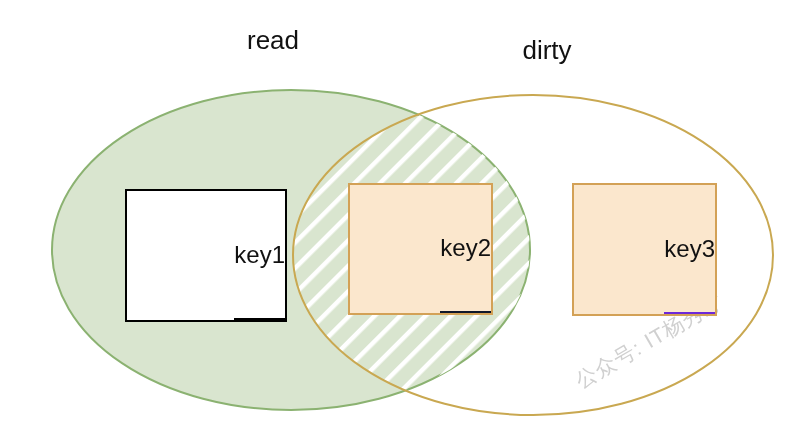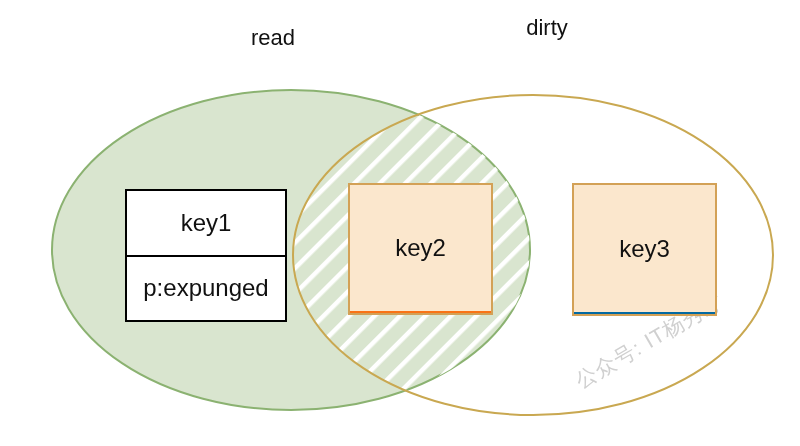--- a/index.html
+++ b/index.html
@@ -15,31 +15,32 @@
   #venn-svg {
     position: absolute;
     left: 0; top: 0;
     z-index: 1;
   }
   .set-label {
     position: absolute;
     z-index: 3;
     width: 120px;
     text-align: center;
-    font-size: 22px;
+    font-size: 26px;
     color: #111111;
   }
   #label-read  { left: 213px; top: 25px; }
-  #label-dirty { left: 487px; top: 15px; }
+  #label-dirty { left: 487px; top: 35px; }
 
   .node {
     position: absolute;
     z-index: 2;
     display: flex;
     flex-direction: column;
+    align-items: flex-end;
   }
   .node .cell {
     flex: 1 1 50%;
     display: flex;
     align-items: center;
     justify-content: center;
     font-size: 24px;
     line-height: 1;
   }
   #node-key1 {
@@ -47,28 +48,28 @@
     background: #ffffff;
     border: 2px solid #000000;
   }
   #node-key1 .cell-key { border-bottom: 2px solid #000000; }
 
   #node-key2 {
     left: 348px; top: 183px; width: 141px; height: 128px;
     background: #fbe7cd;
     border: 2px solid #d3a156;
   }
-  #node-key2 .cell-key { border-bottom: 2px solid #f97316; }
+  #node-key2 .cell-key { border-bottom: 2px solid #0f172a; }
 
   #node-key3 {
     left: 572px; top: 183px; width: 141px; height: 129px;
     background: #fbe7cd;
     border: 2px solid #d3a156;
   }
-  #node-key3 .cell-key { border-bottom: 2px solid #0369a1; }
+  #node-key3 .cell-key { border-bottom: 2px solid #6d28d9; }
 
   #watermark {
     position: absolute;
     z-index: 0;
     left: 566px;
     top: 327px;
     font-size: 21px;
     color: #d0d0d0;
     white-space: nowrap;
     letter-spacing: 1px;
@@ -99,21 +100,20 @@
     <ellipse cx="291" cy="250" rx="239" ry="160" fill="url(#hatch)" stroke="none" clip-path="url(#dirtyClip)"></ellipse>
     <ellipse cx="533" cy="255" rx="240" ry="160" fill="none" stroke-width="2" stroke="#c9a851"></ellipse>
   </svg>
 
   <div id="label-read" class="set-label">read</div>
 
   <div id="label-dirty" class="set-label">dirty</div>
 
   <div id="node-key1" class="node">
     <div class="cell cell-key">key1</div>
-    <div class="cell cell-value">p:expunged</div>
   </div>
 
   <div id="node-key2" class="node">
     <div class="cell cell-key">key2</div>
   </div>
 
   <div id="node-key3" class="node">
     <div class="cell cell-key">key3</div>
   </div>
 

